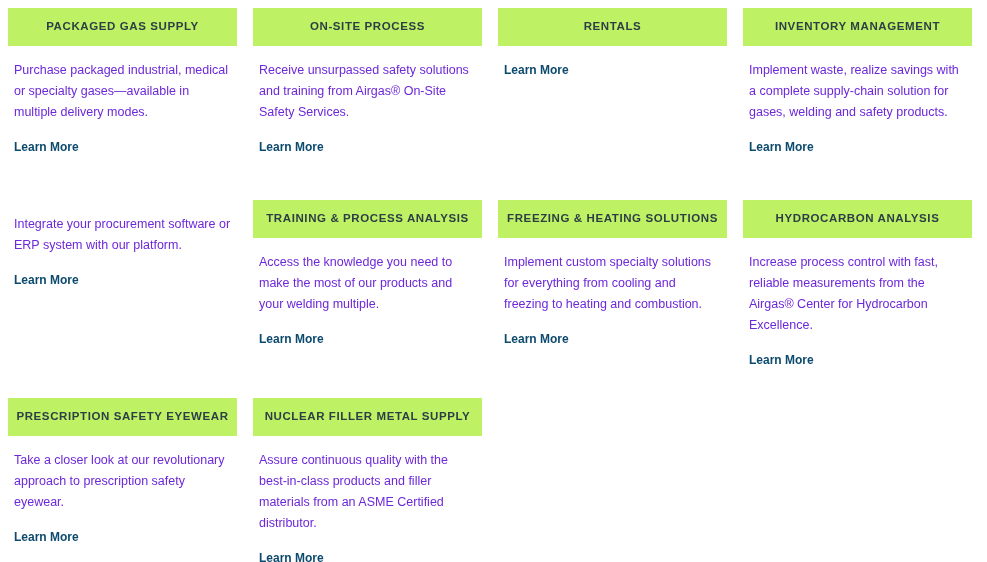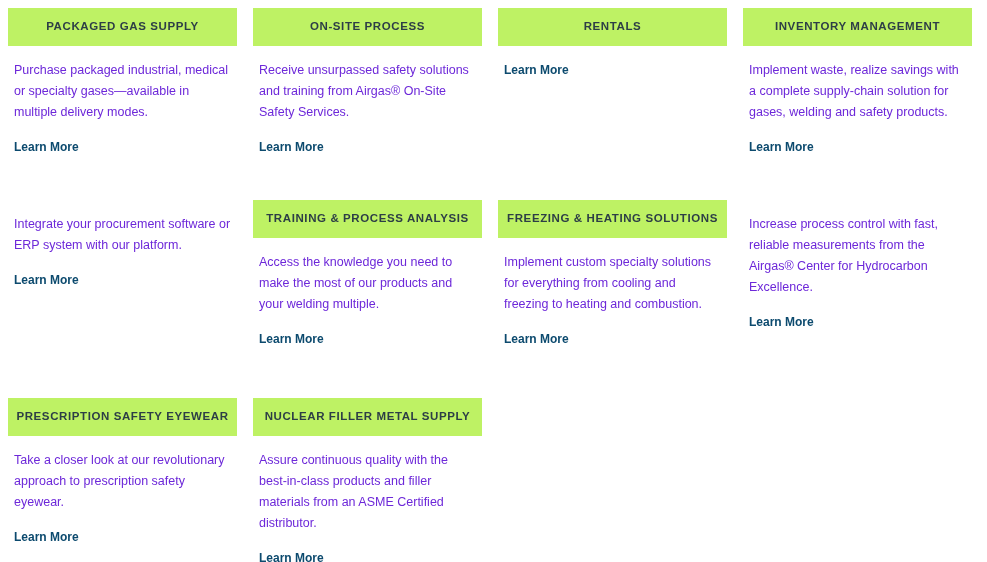--- a/index.html
+++ b/index.html
@@ -111,20 +111,21 @@
       </div>
     </div>
     <div class="card">
       <div class="card-header">FREEZING &amp; HEATING SOLUTIONS</div>
       <div class="card-body">
         <p class="card-desc">Implement custom specialty solutions for everything from cooling and freezing to heating and combustion.</p>
         <a class="learn-more">Learn More</a>
       </div>
     </div>
     <div class="card">
+      <div class="card-header">HYDROCARBON ANALYSIS</div>
       <div class="card-body">
         <p class="card-desc">Increase process control with fast, reliable measurements from the Airgas® Center for Hydrocarbon Excellence.</p>
         <a class="learn-more">Learn More</a>
       </div>
     </div>
   </div>
 
   <div class="row row-3 spacer-left">
     <div class="card">
       <div class="card-header">PRESCRIPTION SAFETY EYEWEAR</div>

